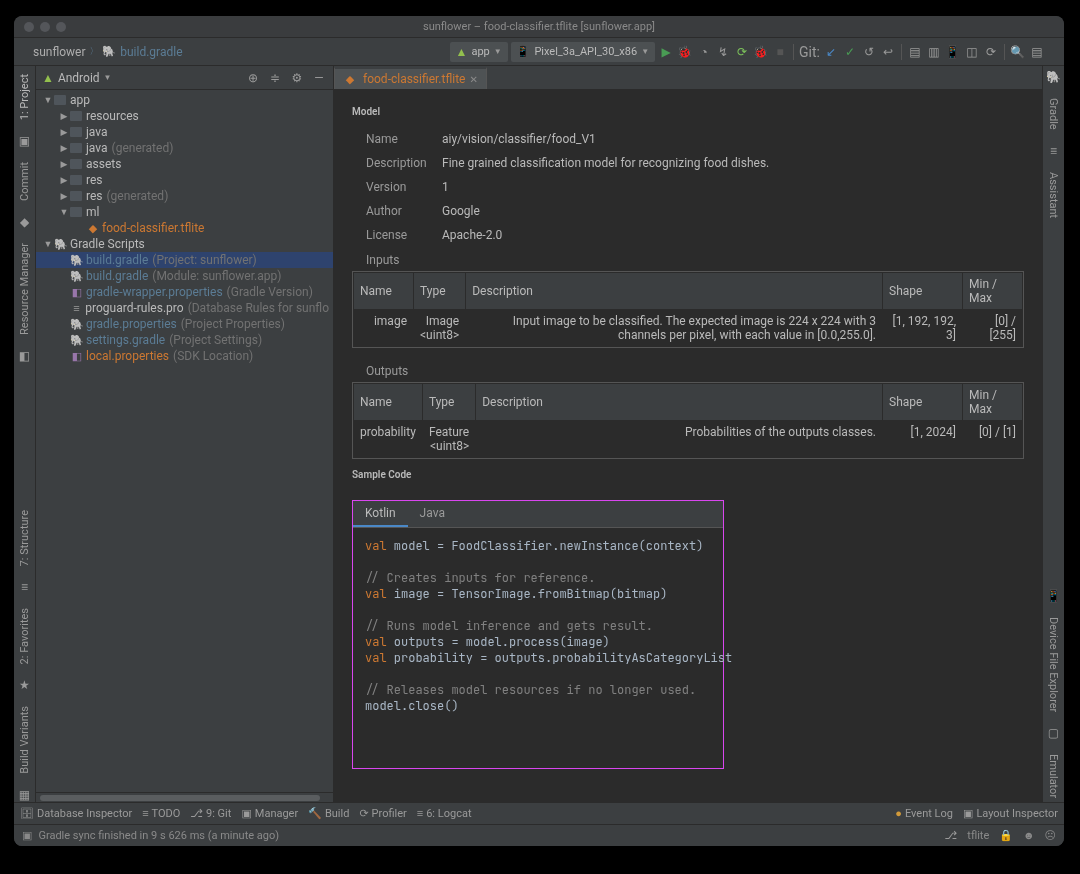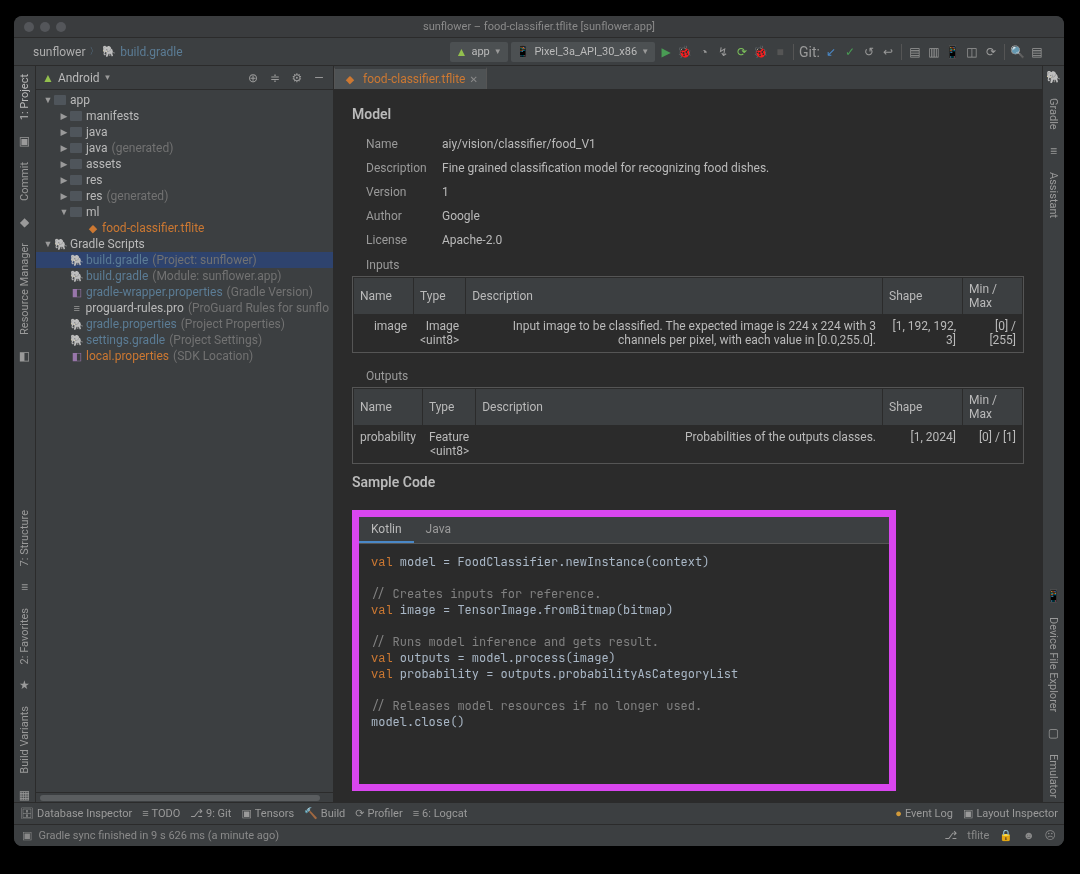--- a/index.html
+++ b/index.html
@@ -104,36 +104,36 @@
   }
   .file-tab {
     height:22px;display:flex;align-items:center;gap:4px;padding:0 8px;font-size:12px;
     background:#4e5254;border:1px solid #555;border-bottom:none;
     border-top:2px solid #3c3f41;
   }
   .file-tab .fi{color:#cc7832;}
   .file-tab .name{color:#cc7832;}
   .file-tab .close{color:#8a8a8a;font-size:10px;cursor:pointer;}
   .editor-body { flex:1;overflow-y:auto;padding:12px 18px;color:#bababa;}
-  h2.section{color:#bababa;font-size:14px;font-weight:600;margin:4px 0 10px 0;}
+  h2.section{color:#bababa;font-size:10px;font-weight:600;margin:4px 0 10px 0;}
   .props{width:100%;}
   .prow{display:flex;padding:5px 0;}
   .prow .plabel{width:90px;color:#9a9a9a;padding-left:14px;font-size:12px;}
   .prow .pval{flex:1;font-size:12px;}
   .subhead{padding:6px 0 2px 14px;color:#9a9a9a;font-size:12px;}
   table.tensor{width:100%;border-collapse:collapse;font-size:12px;}
   table.tensor th{background:#3c3f41;padding:4px 6px;text-align:left;font-weight:400;color:#bababa;border:1px solid #2b2b2b;}
   table.tensor td{padding:4px 6px;text-align:right;vertical-align:top;border:1px solid #2b2b2b;}
   .tensor-wrap{border:1px solid #555;margin:2px 0 10px 0;}
-  .code-panel{border:7px solid #d946ef;margin-top:20px;width:544px;}
+  .code-panel{border:1px solid #d946ef;margin-top:20px;width:372px;}
   .code-tabs{display:flex;border-bottom:1px solid #555;background:#3c3f41;}
   .code-tab{padding:5px 12px;font-size:12px;color:#9a9a9a;cursor:pointer;}
   .code-tab.active{color:#bababa;border-bottom:2px solid #4a88c7;}
   .code-body{padding:10px 12px;background:#2b2b2b;font-family:"JetBrains Mono",Menlo,Consolas,monospace;font-size:12px;white-space:pre;min-height:240px;color:#a9b7c6;}
-  .kw{color:#cc7832;font-family:Liberation Mono, monospace;}
+  .kw{color:#cc7832;}
   .cm{color:#808080;}
   .right-rail{width:22px;background:#3c3f41;border-left:1px solid #2b2b2b;display:flex;flex-direction:column;align-items:center;padding-top:4px;gap:10px;}
   .bottom-bar{height:22px;background:#3c3f41;border-top:1px solid #2b2b2b;display:flex;align-items:center;padding:0 6px;gap:10px;font-size:11px;}
   .bottom-bar .item{display:flex;align-items:center;gap:3px;color:#9a9a9a;cursor:pointer;}
   .bottom-bar .right{margin-left:auto;display:flex;gap:10px;}
   .status-bar{height:22px;background:#3c3f41;border-top:1px solid #2b2b2b;display:flex;align-items:center;padding:0 8px;font-size:11px;color:#8a8a8a;}
   .status-bar .right{margin-left:auto;display:flex;gap:10px;align-items:center;}
   .branch-icn{color:#9a9a9a;}
   .scroll-track{height:10px;background:#3c3f41;border-top:1px solid #2b2b2b;position:relative;}
   .scroll-thumb{position:absolute;left:4px;top:2px;height:6px;width:280px;background:#5a5d5f;border-radius:3px;}
@@ -241,21 +241,21 @@
       </div>
       <div class="tree" id="tree">
           <div class="tree-row" style="padding-left: 6px;">
             <span class="tw">▼</span>
             <span class="fi folder" style="background: rgb(79, 85, 91); width: 12px; height: 10px; border-radius: 1px; margin-right: 4px;"></span>
             <span class="node-label ">app</span>
           </div>
           <div class="tree-row" style="padding-left: 22px;">
             <span class="tw">▶</span>
             <span class="fi folder" style="background: rgb(79, 85, 91); width: 12px; height: 10px; border-radius: 1px; margin-right: 4px;"></span>
-            <span class="node-label ">manifests</span>
+            <span class="node-label ">resources</span>
           </div>
           <div class="tree-row" style="padding-left: 22px;">
             <span class="tw">▶</span>
             <span class="fi folder" style="background: rgb(79, 85, 91); width: 12px; height: 10px; border-radius: 1px; margin-right: 4px;"></span>
             <span class="node-label ">java</span>
           </div>
           <div class="tree-row" style="padding-left: 22px;">
             <span class="tw">▶</span>
             <span class="fi folder" style="background: rgb(79, 85, 91); width: 12px; height: 10px; border-radius: 1px; margin-right: 4px;"></span>
             <span class="node-label ">java</span>
@@ -307,21 +307,21 @@
           <div class="tree-row" style="padding-left: 22px;">
             <span class="tw"></span>
             <span class="fi local">◧</span>
             <span class="node-label blue">gradle-wrapper.properties</span>
             <span class="tree-hint">(Gradle Version)</span>
           </div>
           <div class="tree-row" style="padding-left: 22px;">
             <span class="tw"></span>
             <span class="fi prop">≡</span>
             <span class="node-label ">proguard-rules.pro</span>
-            <span class="tree-hint">(ProGuard Rules for sunflo</span>
+            <span class="tree-hint">(Database Rules for sunflo</span>
           </div>
           <div class="tree-row" style="padding-left: 22px;">
             <span class="tw"></span>
             <span class="fi gradle">🐘</span>
             <span class="node-label blue">gradle.properties</span>
             <span class="tree-hint">(Project Properties)</span>
           </div>
           <div class="tree-row" style="padding-left: 22px;">
             <span class="tw"></span>
             <span class="fi gradle">🐘</span>
@@ -471,21 +471,21 @@
     <div class="item">
         <span>≡</span>
         <span>TODO</span>
       </div>
     <div class="item">
         <span>⎇</span>
         <span>9: Git</span>
       </div>
     <div class="item">
         <span>▣</span>
-        <span>Tensors</span>
+        <span>Manager</span>
       </div>
     <div class="item">
         <span>🔨</span>
         <span>Build</span>
       </div>
     <div class="item">
         <span>⟳</span>
         <span>Profiler</span>
       </div>
     <div class="item">

